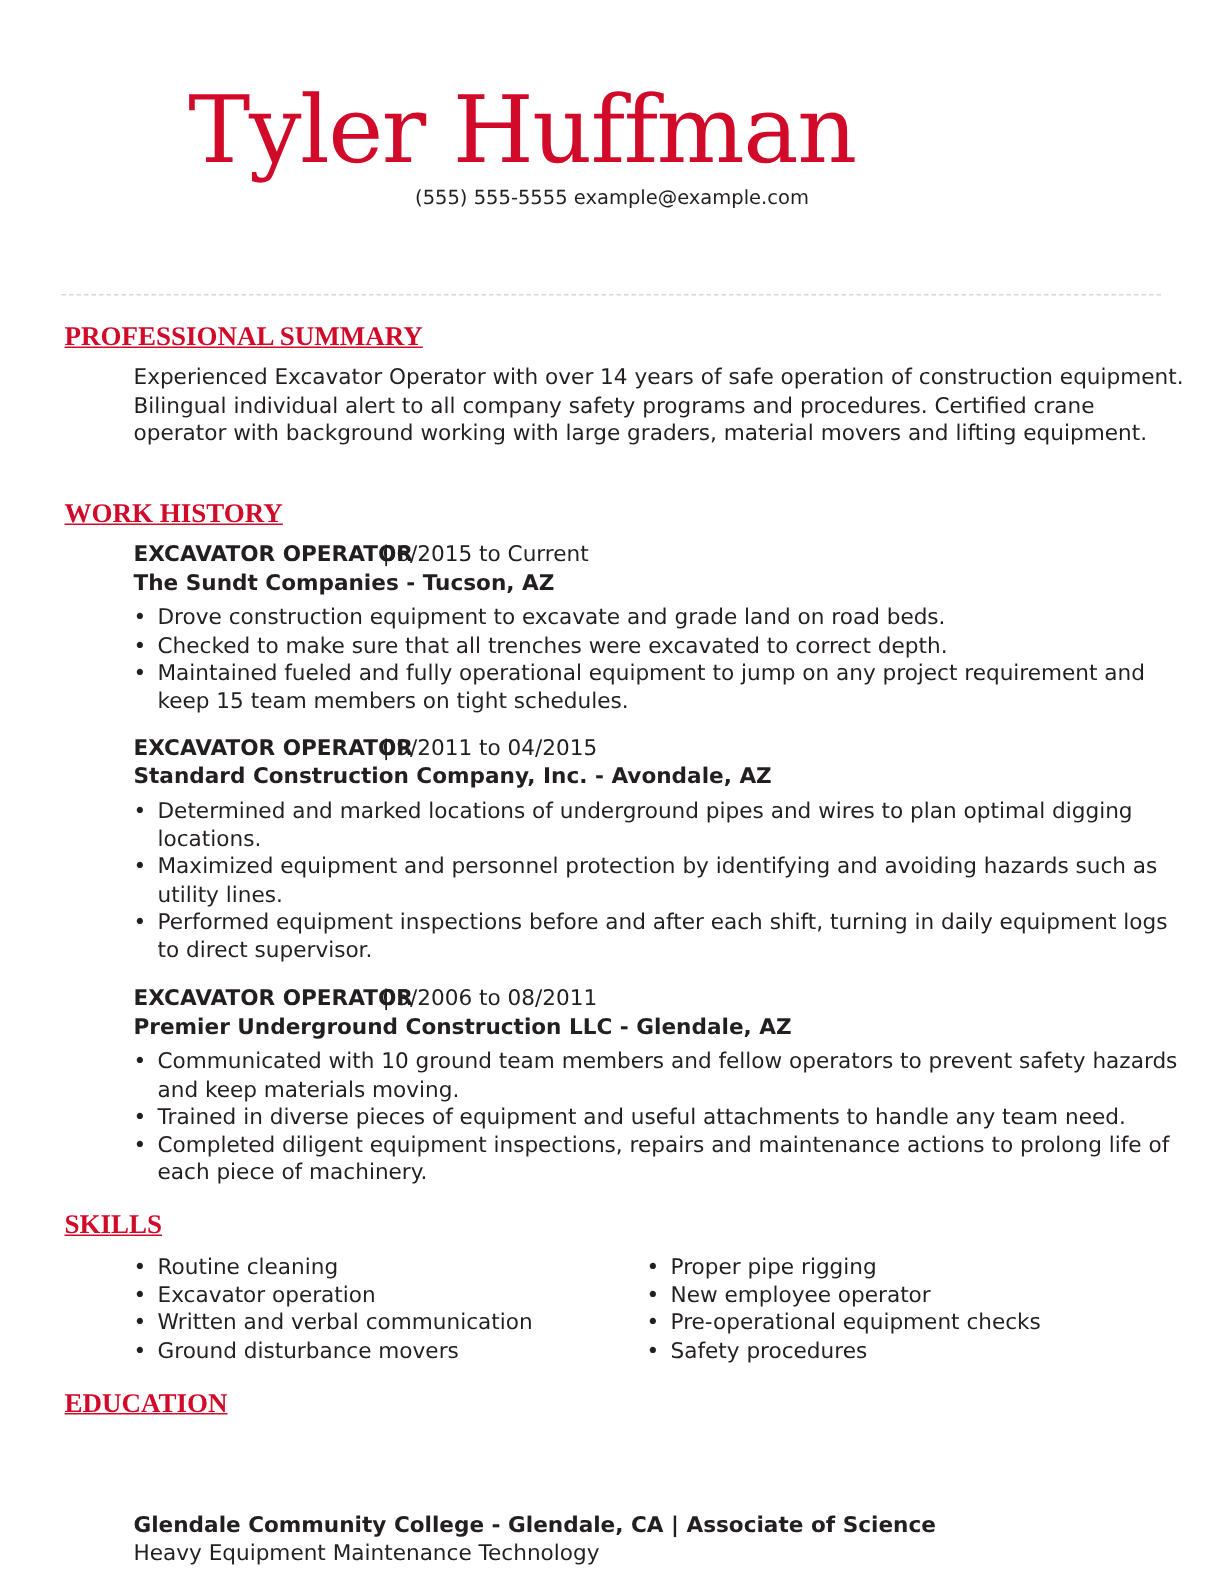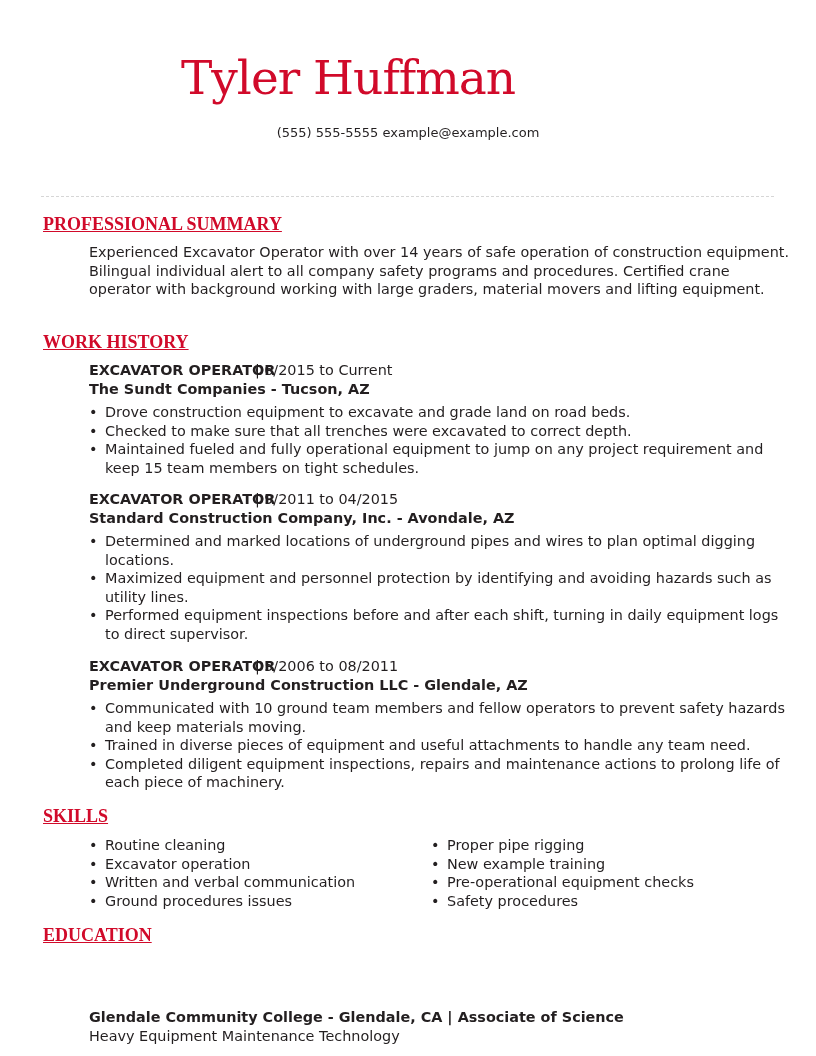--- a/index.html
+++ b/index.html
@@ -1,19 +1,19 @@
 <!DOCTYPE html>
 <html><head>
 <meta charset="utf-8">
 <style>
   html, body { margin: 0; padding: 0; background: #ffffff; }
   body { width: 816px; height: 1056px; position: relative; overflow: hidden;
          font-family: "DejaVu Sans", sans-serif; color: #231f20; }
   .name { position: absolute; top: 50px; left: 0; width: 696px; text-align: center;
-          font-family: "DejaVu Serif", "Liberation Serif", serif; font-size: 47px;
+          font-family: "DejaVu Serif", "Liberation Serif", serif; font-size: 62px;
           color: #d10a2a; letter-spacing: -1px; font-weight: normal; }
   .contact { position: absolute; top: 124px; left: 0; width: 816px; text-align: center;
              font-size: 13px; line-height: 17px; color: #231f20; }
   .divider { position: absolute; top: 196px; left: 41px; width: 733px; height: 0;
              border-top: 1.5px dashed #d6d6d6; }
   .section-title { position: absolute; left: 43px; font-family: "Liberation Serif", serif;
                    font-weight: bold; font-size: 18px; color: #d10a2a; letter-spacing: 0; text-decoration: underline; }
   .para { position: absolute; left: 89px; width: 705px; font-size: 14.4px; line-height: 18.6px; }
   .job { position: absolute; left: 89px; width: 705px; font-size: 14.4px; line-height: 18.6px; }
   .job-head { position: relative; height: 19px; white-space: nowrap; }
@@ -86,25 +86,25 @@
     <li><span class="bullet">•</span><span>Completed diligent equipment inspections, repairs and maintenance actions to prolong life of each piece of machinery.</span></li>
   </ul>
 </div>
 
 <div class="section-title" style="top:806px;">SKILLS</div>
 <div class="skills">
   <ul>
     <li><span class="bullet">•</span><span>Routine cleaning</span></li>
     <li><span class="bullet">•</span><span>Excavator operation</span></li>
     <li><span class="bullet">•</span><span>Written and verbal communication</span></li>
-    <li><span class="bullet">•</span><span>Ground procedures issues</span></li>
+    <li><span class="bullet">•</span><span>Ground disturbance movers</span></li>
   </ul>
   <ul>
     <li><span class="bullet">•</span><span>Proper pipe rigging</span></li>
-    <li><span class="bullet">•</span><span>New example training</span></li>
+    <li><span class="bullet">•</span><span>New employee operator</span></li>
     <li><span class="bullet">•</span><span>Pre-operational equipment checks</span></li>
     <li><span class="bullet">•</span><span>Safety procedures</span></li>
   </ul>
 </div>
 
 <div class="section-title" style="top:925px;">EDUCATION</div>
 <div class="edu">
   <div class="school">Glendale Community College - Glendale, CA | Associate of Science</div>
   <div>Heavy Equipment Maintenance Technology</div>
 </div>

